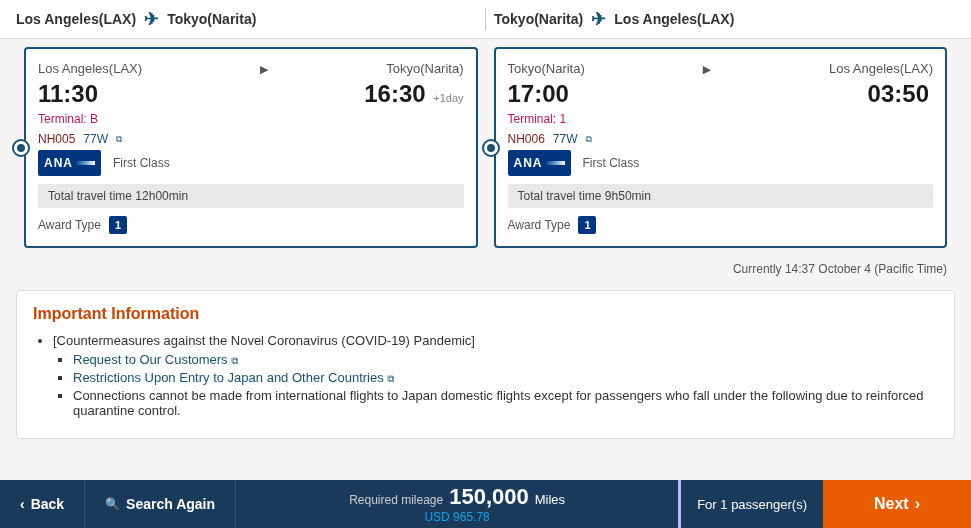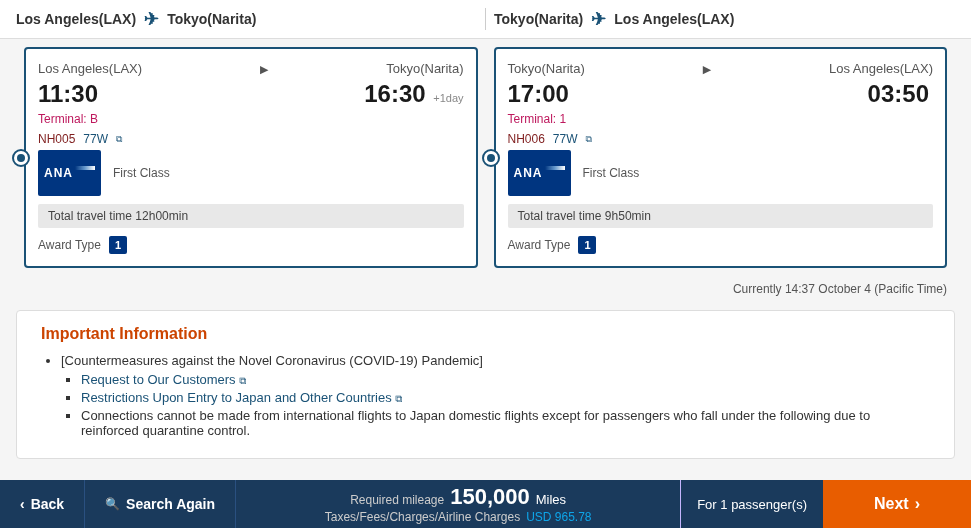--- a/index.html
+++ b/index.html
@@ -143,22 +143,23 @@
     }
 
     .ana-logo-container {
       display: flex;
       align-items: center;
       gap: 8px;
     }
 
     .ana-logo {
       display: flex;
+      align-items: center;
       background: #003580;
-      padding: 16px 6px;
+      padding: 6px 6px;
       border-radius: 2px;
     }
     .ana-text {
       color: #fff;
       font-weight: bold;
       font-size: 12px;
       letter-spacing: 1px;
     }
     .ana-stripe {
       width: 20px;
@@ -209,21 +210,21 @@
       padding: 6px 24px;
       font-size: 12px;
       color: #555;
     }
 
     .info-section {
       margin: 8px 16px;
       border: 1px solid #ddd;
       border-radius: 4px;
       background: #fff;
-      padding: 14px 24px;
+      padding: 14px 16px;
     }
 
     .info-title {
       color: #cc4400;
       font-size: 16px;
       font-weight: bold;
       margin-bottom: 10px;
     }
 
     .info-list {
@@ -335,21 +336,21 @@
       color: #0ea5e9;
       font-weight: normal;
     }
 
     .passenger-info {
       display: flex;
       align-items: center;
       padding: 0 16px;
       color: #fff;
       font-size: 13px;
-      border-left: 1px solid #c4b5fd;
+      border-left: 3px solid #c4b5fd;
       background: #1a3a5c;
     }
 
     .next-btn {
       display: flex;
       align-items: center;
       gap: 6px;
       padding: 0 30px;
       color: #fff;
       font-size: 16px;
@@ -487,21 +488,20 @@
     <span>Search Again</span>
   </button>
 
   <div class="mileage-info">
     <div class="mileage-row">
       <span class="mileage-label">Required mileage</span>
       <span class="mileage-value">150,000</span>
       <span class="miles-text">Miles</span>
     </div>
     <div class="fees-row">
-      <span>Taxes/Fees/Charges/Airline Charges</span>
       <span class="fees-value">USD  965.78</span>
     </div>
   </div>
 
   <div class="passenger-info">
     <span>For 1 passenger(s)</span>
   </div>
 
   <button class="next-btn">
     <span>Next</span>

